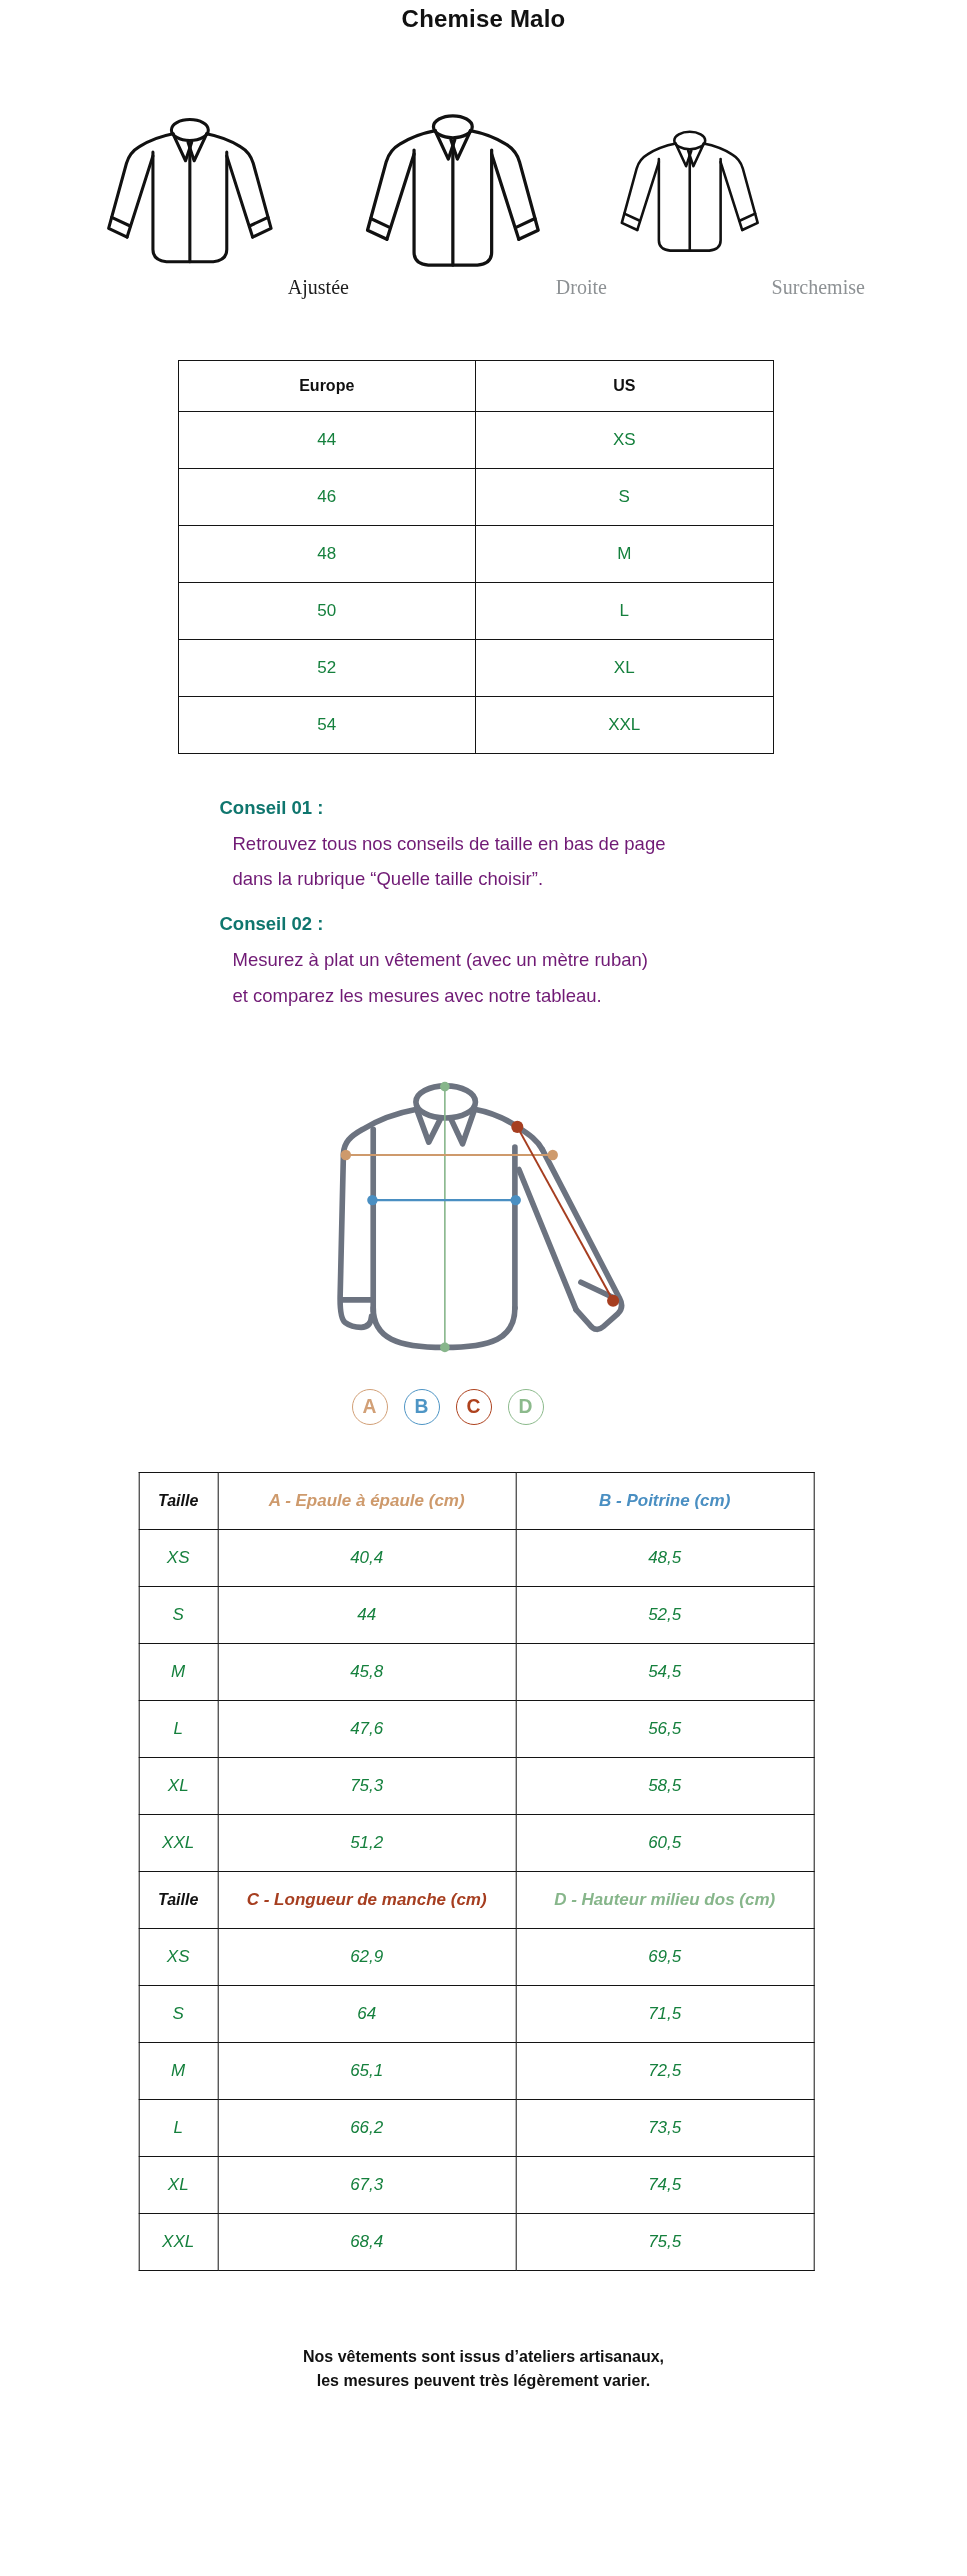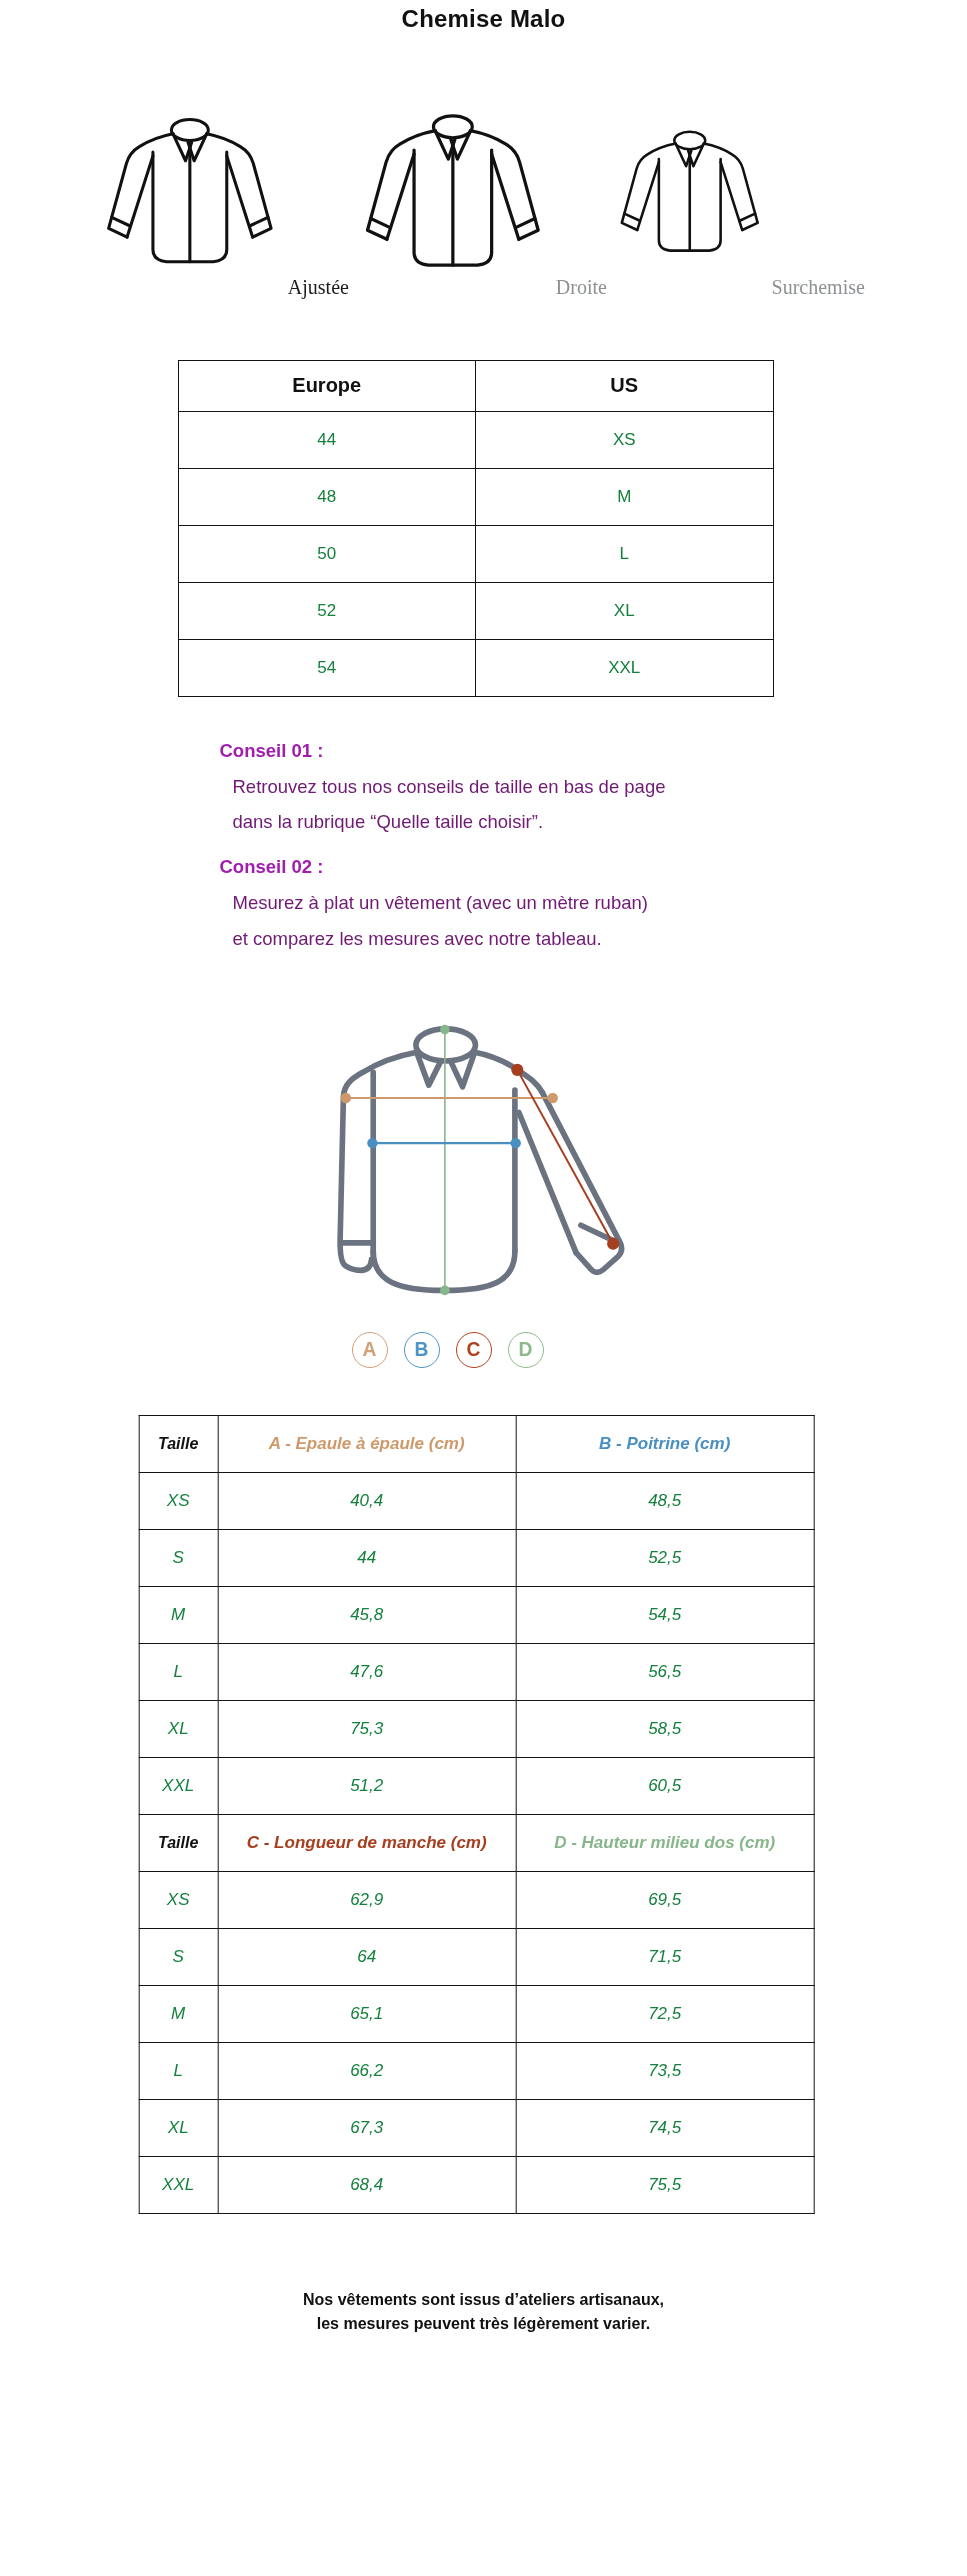--- a/index.html
+++ b/index.html
@@ -37,26 +37,26 @@
   .fit.inactive .fit-label{color:#8d9194;}
 
   
   table{border-collapse:collapse;table-layout:fixed;}
   th,td{
     border:1.6px solid #141414;text-align:center;vertical-align:middle;
     font-size:17px;color:#15803d;font-weight:400;padding:0;
   }
   
   .t1{width:596px;margin:61px auto 0 auto;transform:translateX(-8px);}
-  .t1 th{height:50px;font-size:20px;font-weight:700;color:#111;}
+  .t1 th{height:50px;font-size:16px;font-weight:700;color:#111;}
   .t1 td{height:56px;}
 
   
   .tips-wrap{width:596px;margin:42px auto 0 auto;transform:translateX(-8px);padding-left:42px;box-sizing:border-box;}
-  .tip-title{margin:0 0 1.6px 0;font-size:18.5px;font-weight:700;color:#a21caf;line-height:24px;}
+  .tip-title{margin:0 0 1.6px 0;font-size:18.5px;font-weight:700;color:#0f766e;line-height:24px;}
   .tip-line{margin:13px;font-size:18.5px;line-height:22.6px;color:#701a75;}
   .tip + .tip{margin-top:21px;}
 
   
   .diagram{margin-top:45px;display:flex;justify-content:center;}
   .dsvg{width:387px;height:322px;display:block;}
   .dsvg .outline{fill:none;stroke:#6c7380;stroke-width:7;stroke-linecap:round;stroke-linejoin:round;}
   .dsvg .ml{fill:none;stroke-width:2.5;}
   .dsvg .ml.tan{stroke:var(--tan,#ce9a6c);}
   .dsvg .ml.blue{stroke:var(--blue,#4a8fc2);}
@@ -150,20 +150,24 @@
         <th>Europe</th>
         <th>US</th>
       </tr>
     </thead>
     <tbody>
         <tr>
           <td>44</td>
           <td>XS</td>
         </tr>
         <tr>
+          <td>46</td>
+          <td>S</td>
+        </tr>
+        <tr>
           <td>48</td>
           <td>M</td>
         </tr>
         <tr>
           <td>50</td>
           <td>L</td>
         </tr>
         <tr>
           <td>52</td>
           <td>XL</td>

